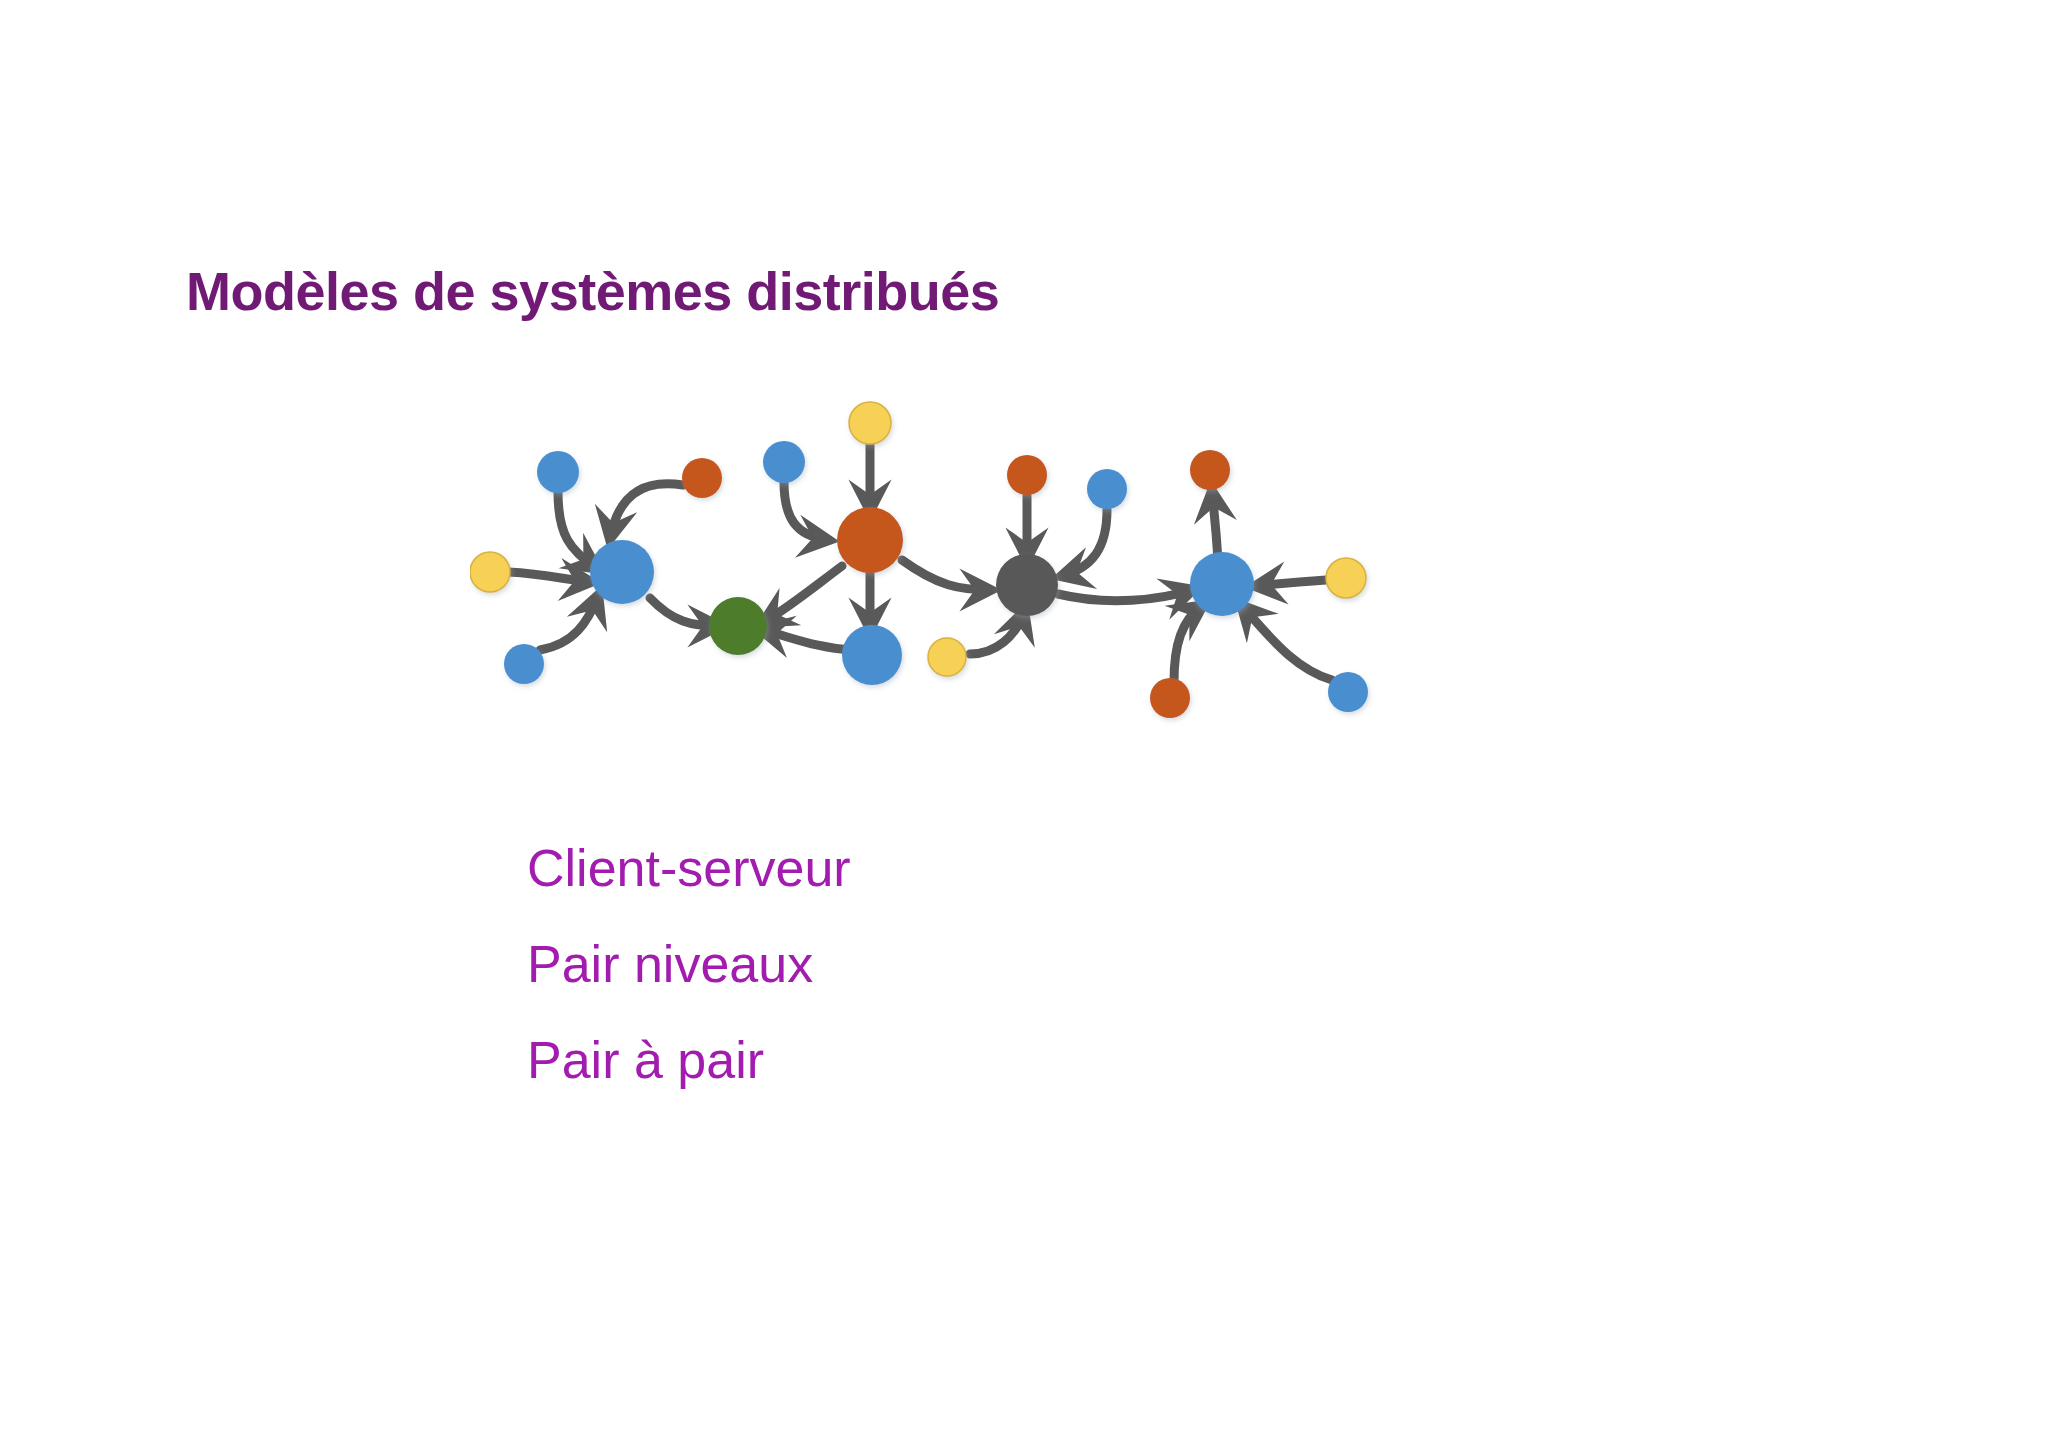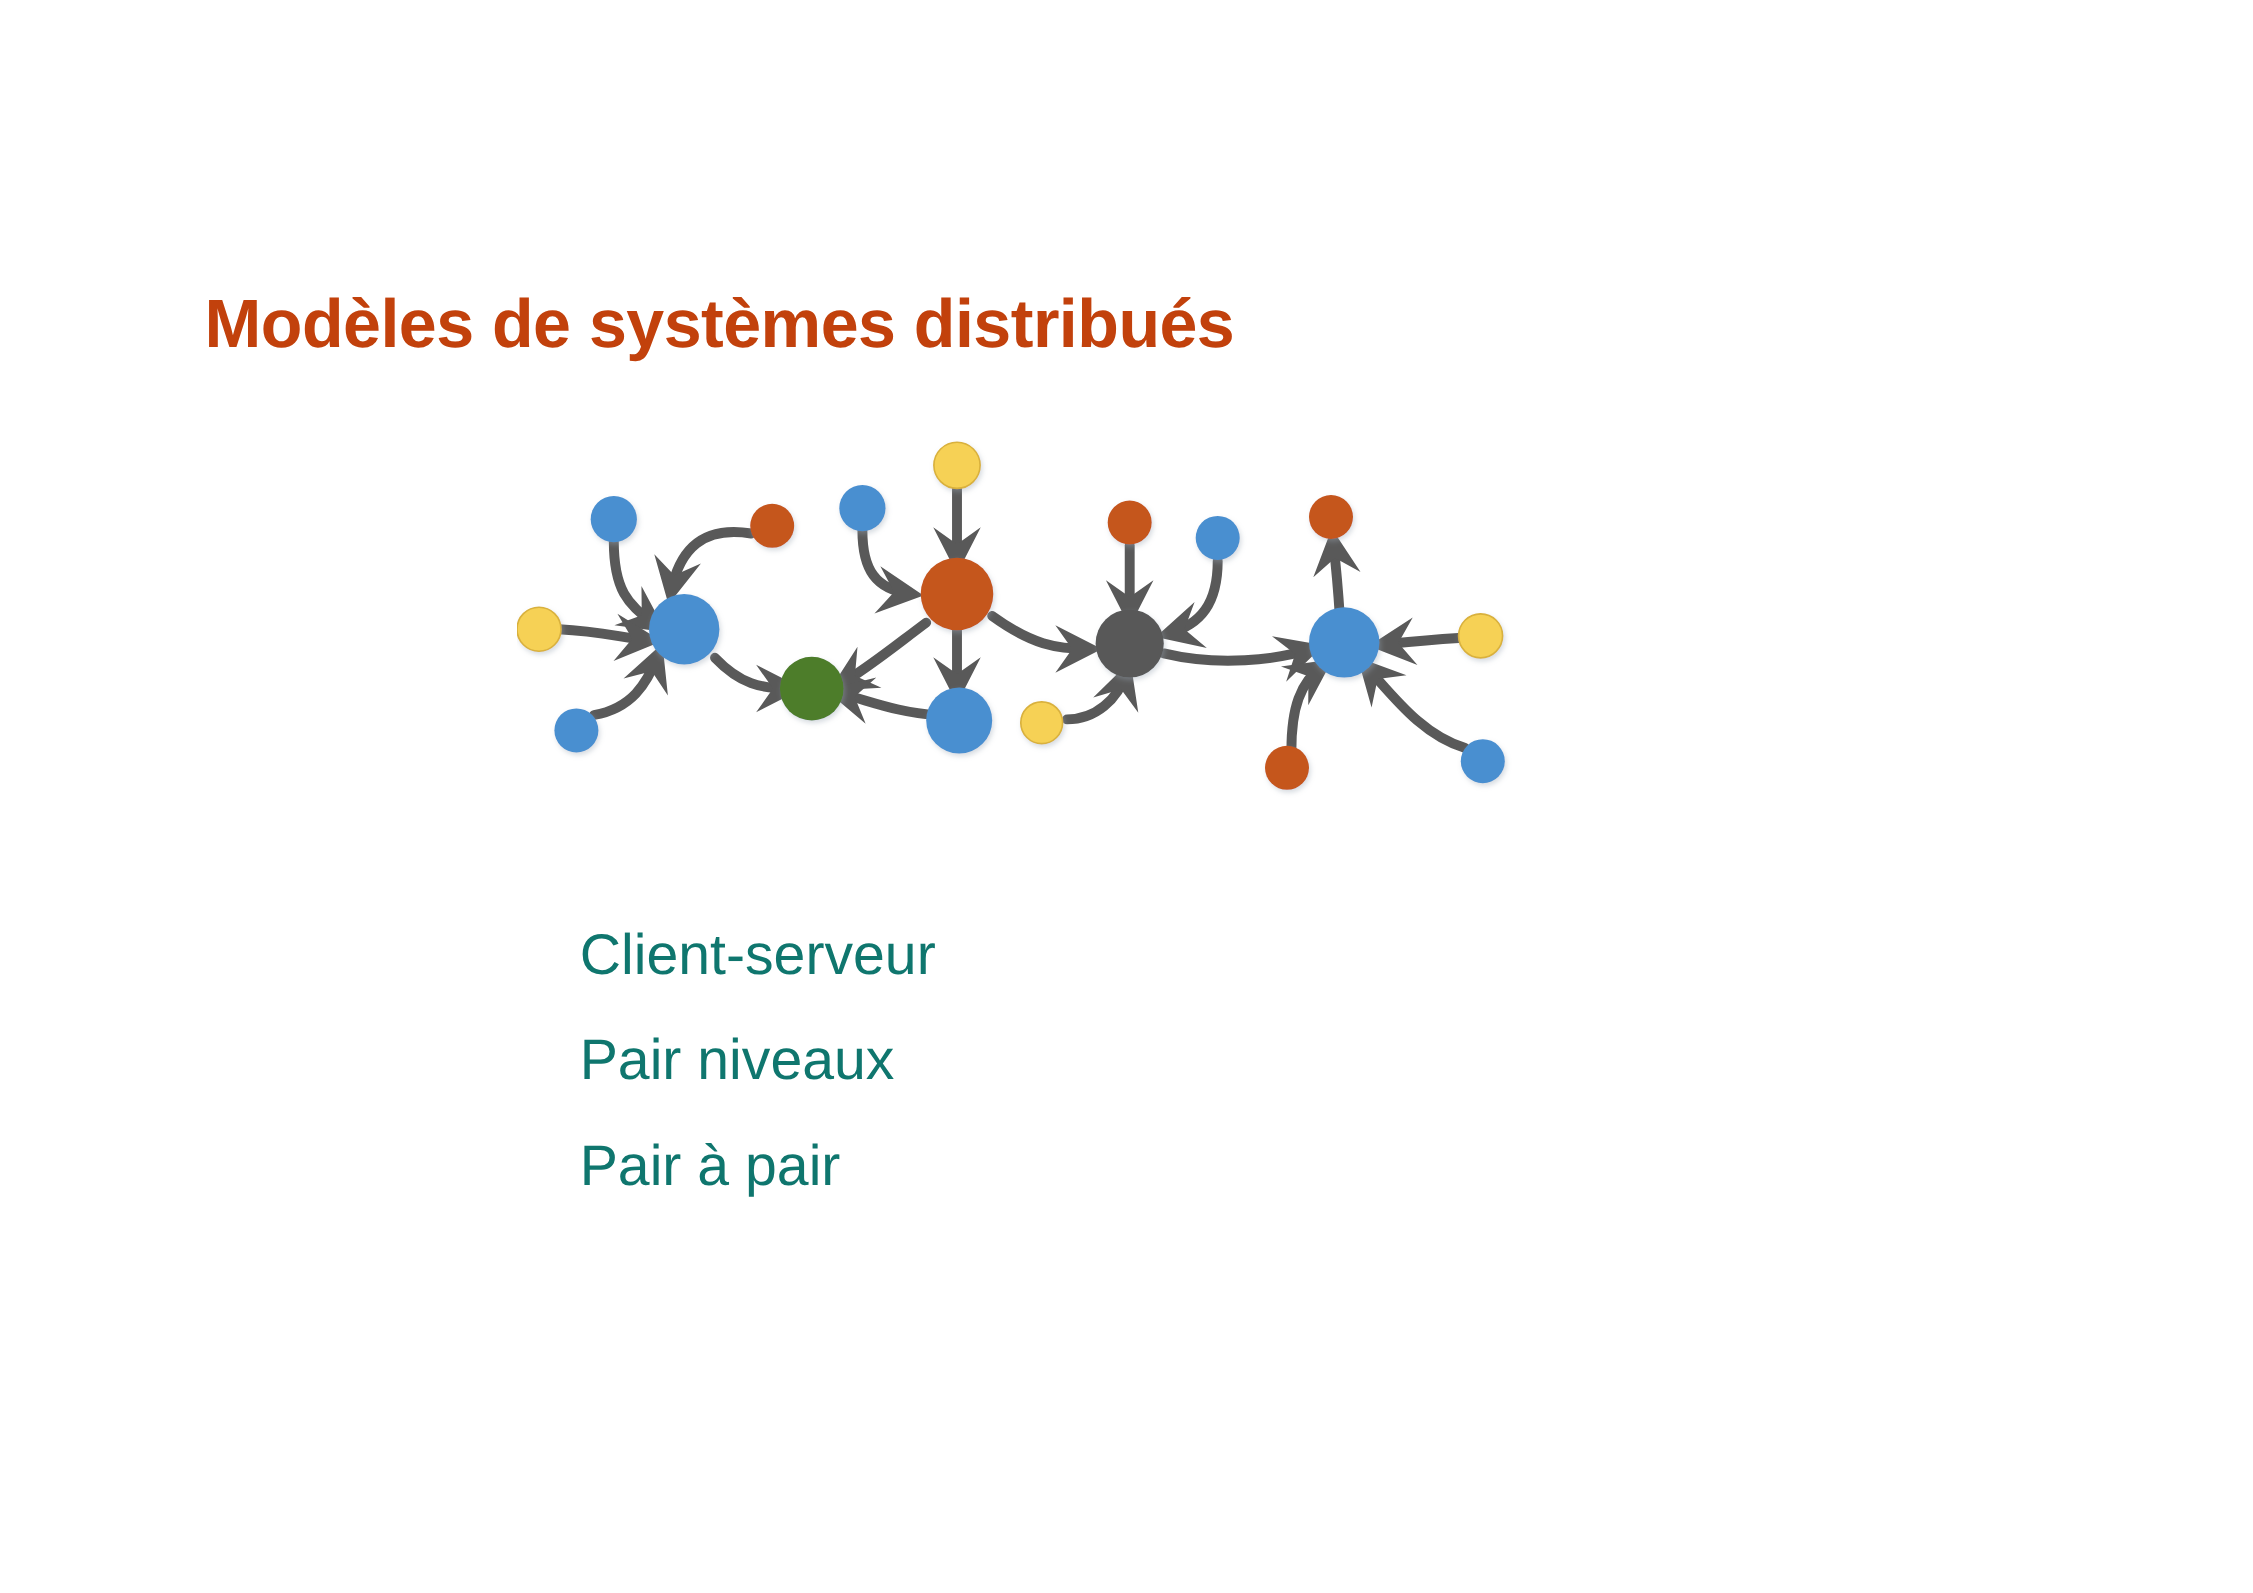--- a/index.html
+++ b/index.html
@@ -17,23 +17,23 @@
   .slide {
     position: absolute;
     inset: 0;
     background: #ffffff;
   }
   .slide-title {
     position: absolute;
     left: 186px;
     top: 264px;
     font-family: "Liberation Sans", sans-serif;
-    font-size: 62px;
+    font-size: 54px;
     font-weight: bold;
-    color: #c2410c;
+    color: #701a75;
     letter-spacing: -0.5px;
     white-space: nowrap;
     line-height: 1.0;
   }
   .diagram {
     position: absolute;
     left: 470px;
     top: 400px;
     width: 1120px;
     height: 360px;
@@ -41,21 +41,21 @@
   .bullets {
     position: absolute;
     left: 527px;
     top: 820px;
     width: 800px;
   }
   .bullet-line {
     font-family: "Liberation Sans", sans-serif;
     font-size: 52px;
     font-weight: normal;
-    color: #0f766e;
+    color: #a21caf;
     line-height: 96px;
     white-space: nowrap;
   }
 </style>
 </head>
 <body>
 
 <div class="slide">
 
   <div class="slide-title">Modèles de systèmes distribués</div>

